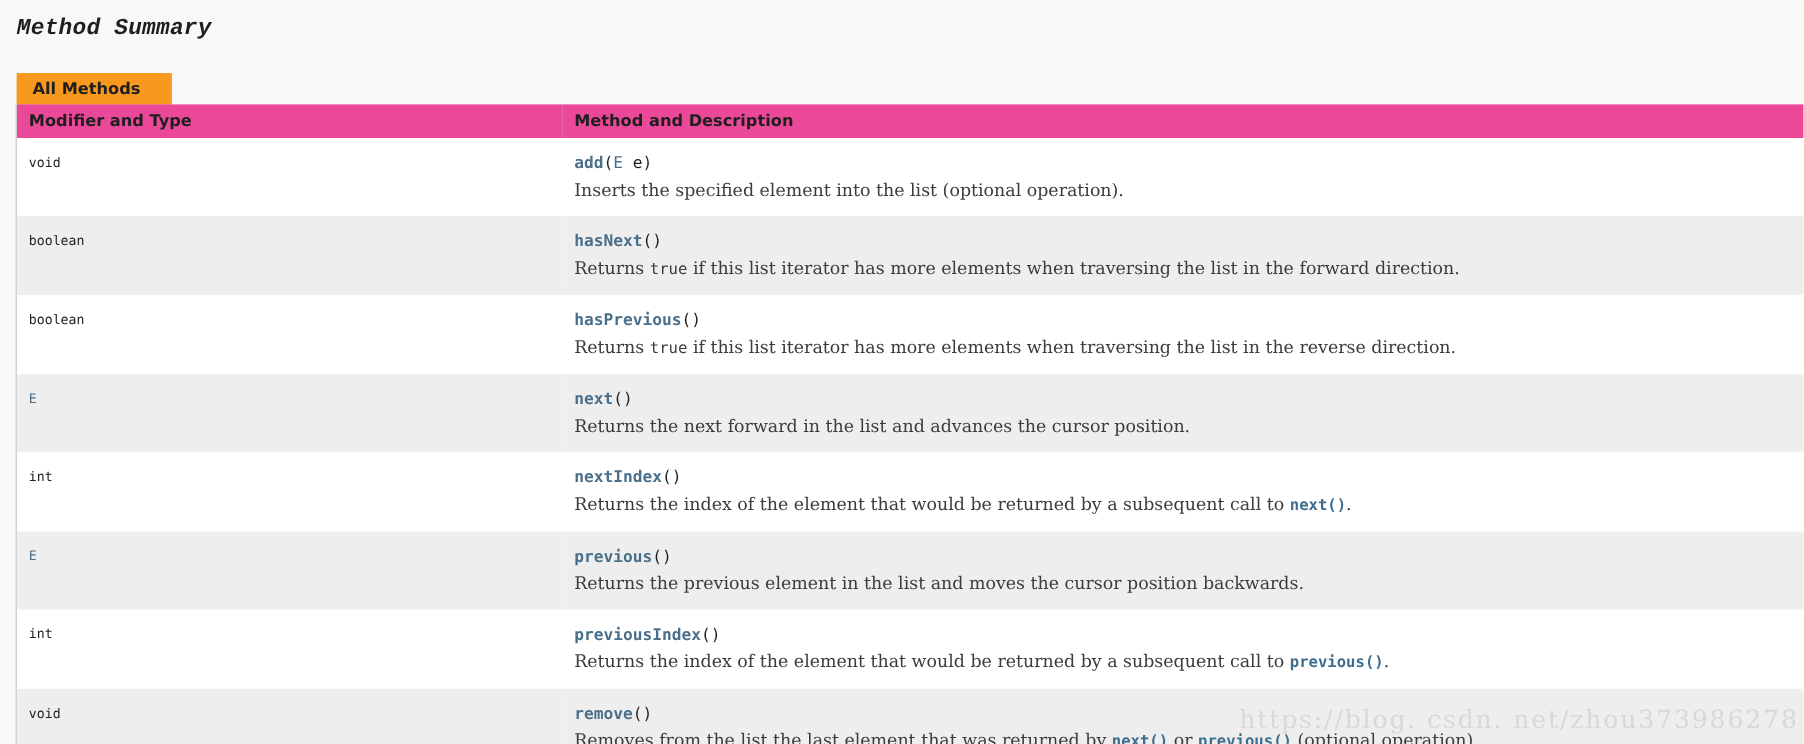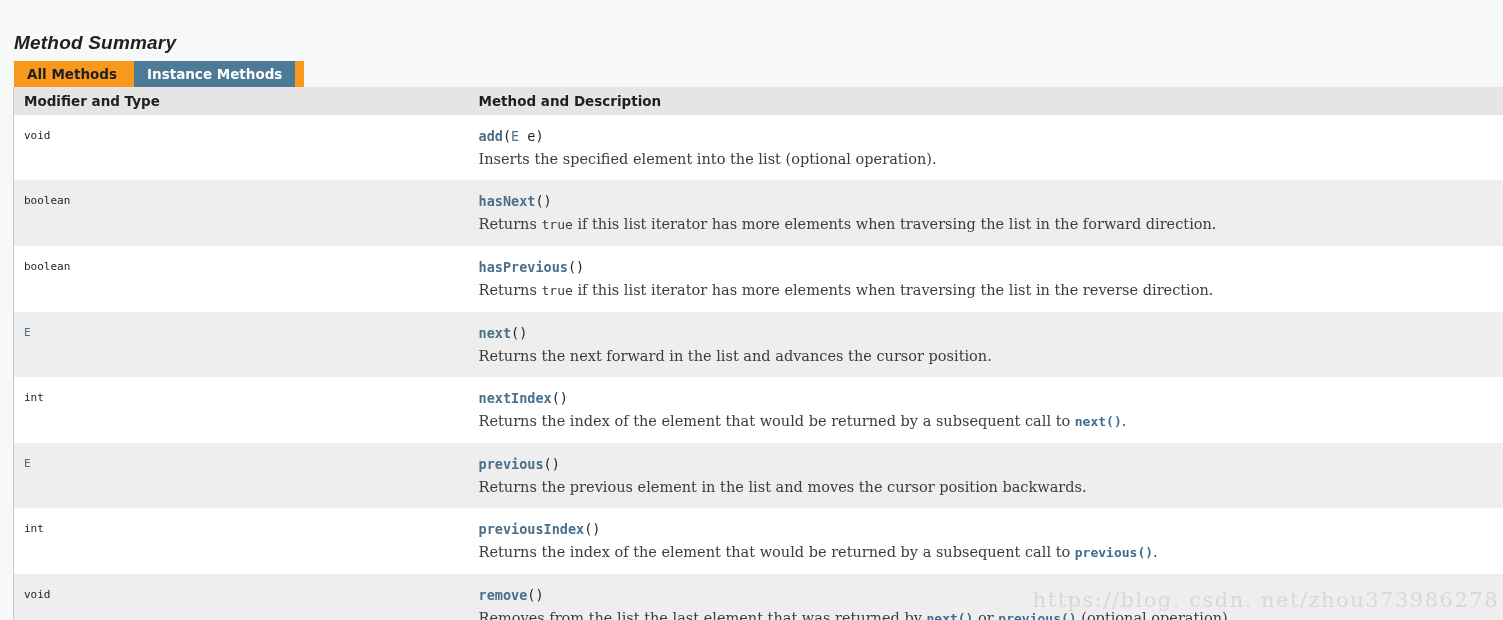--- a/index.html
+++ b/index.html
@@ -10,30 +10,29 @@
     width: 1503px;
     height: 620px;
     background: #f7f8f8;
     font-family: "DejaVu Sans", sans-serif;
     overflow: hidden;
     position: relative;
   }
 
   
   .page-title {
-    font-family: Liberation Sans, sans-serif;
+    font-family: Liberation Mono, monospace;
     font-style: italic;
     font-weight: bold;
     font-size: 19px;
     color: #1f1f1f;
     position: absolute;
     left: 14px;
     top: 12px;
     letter-spacing: 0.2px;
-    margin-top: 20px;
   }
 
   
   .tab-bar {
     position: absolute;
     left: 14px;
     top: 61px;
     height: 26px;
     display: flex;
     align-items: stretch;
@@ -74,21 +73,21 @@
     top: 87px;
     width: 1490px;
     border-collapse: collapse;
     border-left: 1px solid #c6c8ca;
     table-layout: fixed;
   }
   .summary-table col.col-type { width: 455px; }
   .summary-table col.col-desc { width: auto; }
 
   .summary-table th {
-    background: #e5e5e5;
+    background: #ec4899;
     color: #1f1f1f;
     font-family: "DejaVu Sans", sans-serif;
     font-weight: bold;
     font-size: 13.5px;
     text-align: left;
     padding: 6px 0 6px 10px;
     height: 14px;
     vertical-align: middle;
   }
 
@@ -162,21 +161,20 @@
   }
 </style>
 </head>
 <body>
 
 <div class="page-title">Method Summary</div>
 
 <div class="tab-bar">
     <div class="tab active">All Methods</div>
     <div class="tab-gap"></div>
-    <div class="tab inactive">Instance Methods</div>
     <div class="tab-gap"></div>
     <div class="tab-endcap"></div>
   </div>
 
 <table class="summary-table">
   <colgroup>
     <col class="col-type">
     <col class="col-desc">
   </colgroup>
   <thead>

